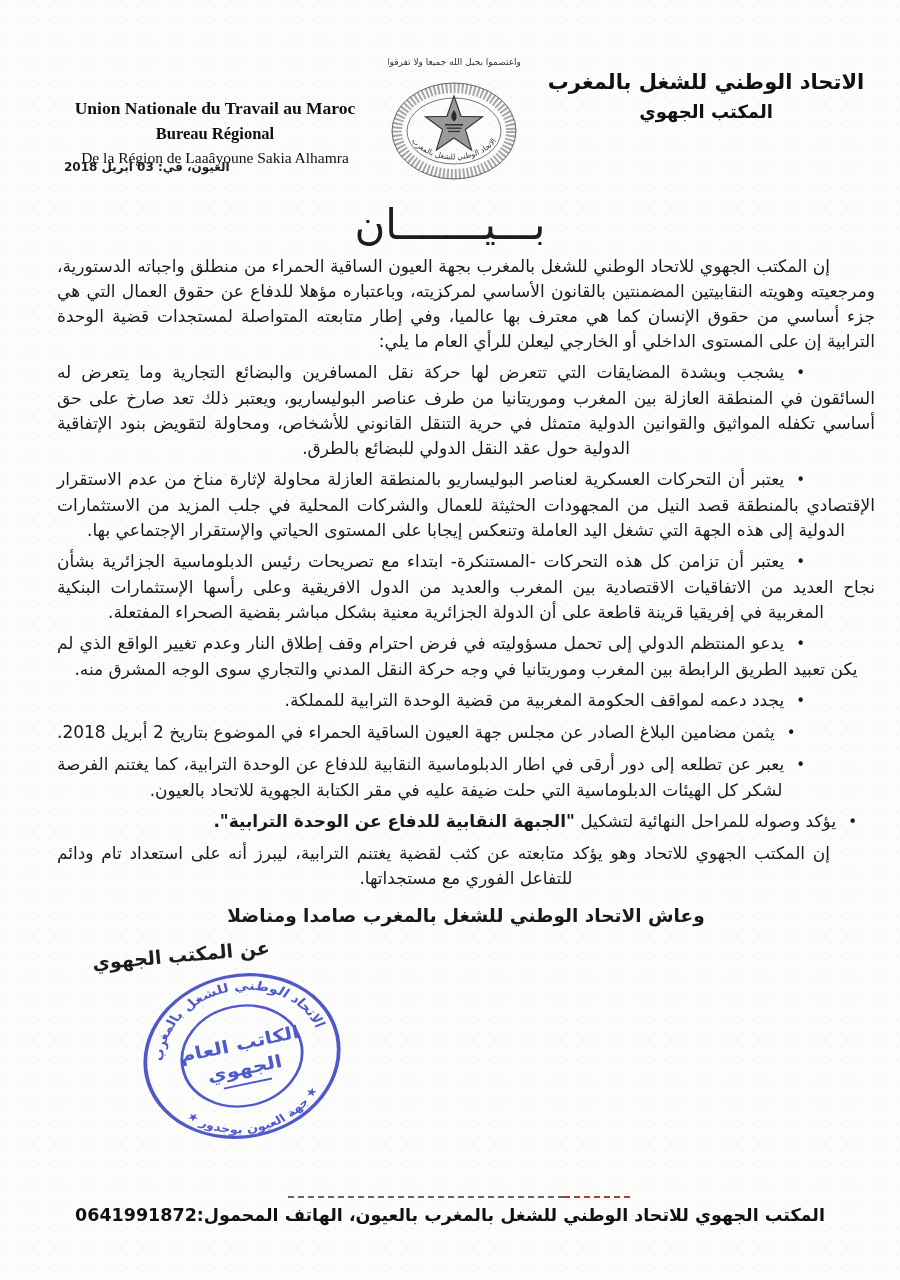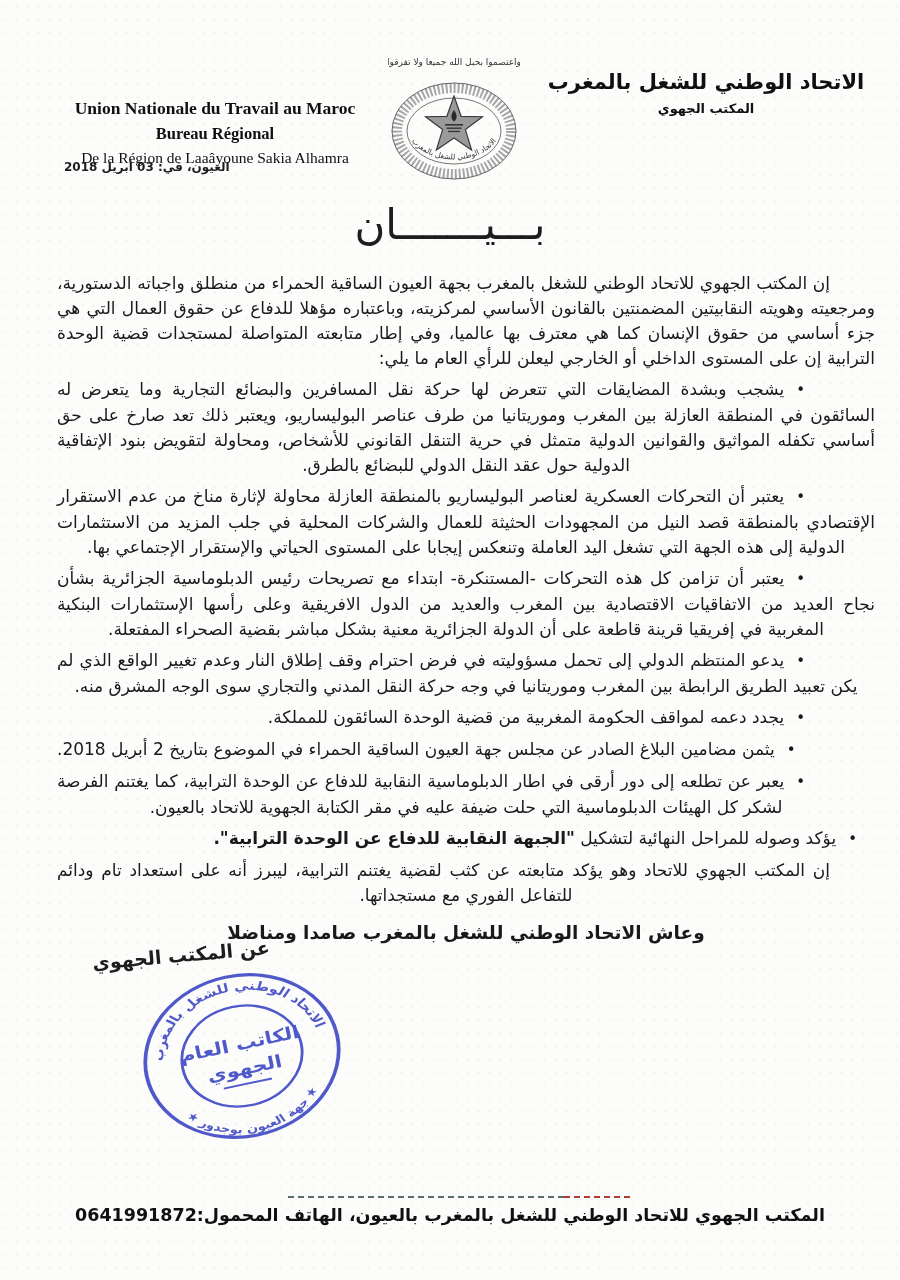--- a/index.html
+++ b/index.html
@@ -22,28 +22,28 @@
   
   .hdr-fr{position:absolute;left:56px;top:98px;width:318px;text-align:center;
     font-family:"Liberation Serif",serif;color:#101012;}
   .hdr-fr .l1{font-weight:bold;font-size:17.5px}
   .hdr-fr .l2{font-weight:bold;font-size:16.5px;margin-top:5px}
   .hdr-fr .l3{font-size:15.5px;margin-top:5px}
   .emblem{position:absolute;left:388px;top:54px;width:132px;height:130px}
   .hdr-ar{position:absolute;right:20px;top:70px;width:348px;text-align:center;
     direction:rtl;font-weight:bold;color:#101012;}
   .hdr-ar .a1{font-size:21px}
-  .hdr-ar .a2{font-size:13px;margin-top:7px}
+  .hdr-ar .a2{font-size:18px;margin-top:7px}
   .hdr-ar .a3{font-size:16.5px;margin-top:7px}
   
   .date{position:absolute;left:64px;top:160px;direction:rtl;font-weight:bold;font-size:12px}
   .title{position:absolute;left:0;right:0;top:200px;text-align:center;direction:rtl;
     font-size:42px;font-weight:normal;}
   
-  .body{position:absolute;left:57px;top:271px;width:818px;direction:rtl;
+  .body{position:absolute;left:57px;top:254px;width:818px;direction:rtl;
     font-size:17px;line-height:25px;text-align:justify;color:#19191c;}
   .para{margin-bottom:6px}
   .indent{text-indent:45px}
   .bindent{text-indent:70px}
   .bindent-sm{text-indent:18px}
   .p-c{text-align-last:center}
   .p-l{text-align-last:left}
   .dot{margin-left:12px;font-size:15px}
   .body b{font-weight:bold}
   .slogan{margin-top:12px;text-align:center;text-align-last:center;
@@ -106,21 +106,21 @@
     <p class="para indent">إن المكتب الجهوي للاتحاد الوطني للشغل بالمغرب بجهة العيون الساقية الحمراء من منطلق واجباته الدستورية، ومرجعيته وهويته النقابيتين المضمنتين بالقانون الأساسي لمركزيته، وباعتباره مؤهلا للدفاع عن حقوق العمال التي هي جزء أساسي من حقوق الإنسان كما هي معترف بها عالميا، وفي إطار متابعته المتواصلة لمستجدات قضية الوحدة الترابية إن على المستوى الداخلي أو الخارجي ليعلن للرأي العام ما يلي:</p>
 
     <p class="para bindent p-c"><span class="dot">•</span><span>يشجب وبشدة المضايقات التي تتعرض لها حركة نقل المسافرين والبضائع التجارية وما يتعرض له السائقون في المنطقة العازلة بين المغرب وموريتانيا من طرف عناصر البوليساريو، ويعتبر ذلك تعد صارخ على حق أساسي تكفله المواثيق والقوانين الدولية متمثل في حرية التنقل القانوني للأشخاص، ومحاولة لتقويض بنود الإتفاقية الدولية حول عقد النقل الدولي للبضائع بالطرق.</span><b></b></p>
 
     <p class="para bindent p-c"><span class="dot">•</span><span>يعتبر أن التحركات العسكرية لعناصر البوليساريو بالمنطقة العازلة محاولة لإثارة مناخ من عدم الاستقرار الإقتصادي بالمنطقة قصد النيل من المجهودات الحثيثة للعمال والشركات المحلية في جلب المزيد من الاستثمارات الدولية إلى هذه الجهة التي تشغل اليد العاملة وتنعكس إيجابا على المستوى الحياتي والإستقرار الإجتماعي بها.</span><b></b></p>
 
     <p class="para bindent p-c"><span class="dot">•</span><span>يعتبر أن تزامن كل هذه التحركات -المستنكرة- ابتداء مع تصريحات رئيس الدبلوماسية الجزائرية بشأن نجاح العديد من الاتفاقيات الاقتصادية بين المغرب والعديد من الدول الافريقية وعلى رأسها الإستثمارات البنكية المغربية في إفريقيا قرينة قاطعة على أن الدولة الجزائرية معنية بشكل مباشر بقضية الصحراء المفتعلة.</span><b></b></p>
 
     <p class="para bindent p-c"><span class="dot">•</span><span>يدعو المنتظم الدولي إلى تحمل مسؤوليته في فرض احترام وقف إطلاق النار وعدم تغيير الواقع الذي لم يكن تعبيد الطريق الرابطة بين المغرب وموريتانيا في وجه حركة النقل المدني والتجاري سوى الوجه المشرق منه.</span><b></b></p>
 
-    <p class="para bindent"><span class="dot">•</span><span>يجدد دعمه لمواقف الحكومة المغربية من قضية الوحدة السائقون للمملكة.</span><b></b></p>
+    <p class="para bindent"><span class="dot">•</span><span>يجدد دعمه لمواقف الحكومة المغربية من قضية الوحدة الترابية للمملكة.</span><b></b></p>
 
     <p class="para bindent p-l"><span class="dot">•</span><span>يثمن مضامين البلاغ الصادر عن مجلس جهة العيون الساقية الحمراء في الموضوع بتاريخ 2 أبريل 2018.</span><b></b></p>
 
     <p class="para bindent p-c"><span class="dot">•</span><span>يعبر عن تطلعه إلى دور أرقى في اطار الدبلوماسية النقابية للدفاع عن الوحدة الترابية، كما يغتنم الفرصة لشكر كل الهيئات الدبلوماسية التي حلت ضيفة عليه في مقر الكتابة الجهوية للاتحاد بالعيون.</span><b></b></p>
 
     <p class="para bindent-sm"><span class="dot">•</span><span>يؤكد وصوله للمراحل النهائية لتشكيل </span><b>"الجبهة النقابية للدفاع عن الوحدة الترابية".</b></p>
 
     <p class="para indent p-c">إن المكتب الجهوي للاتحاد وهو يؤكد متابعته عن كثب لقضية يغتنم الترابية، ليبرز أنه على استعداد تام ودائم للتفاعل الفوري مع مستجداتها.</p>
 
     <div class="slogan">وعاش الاتحاد الوطني للشغل بالمغرب صامدا ومناضلا</div>

